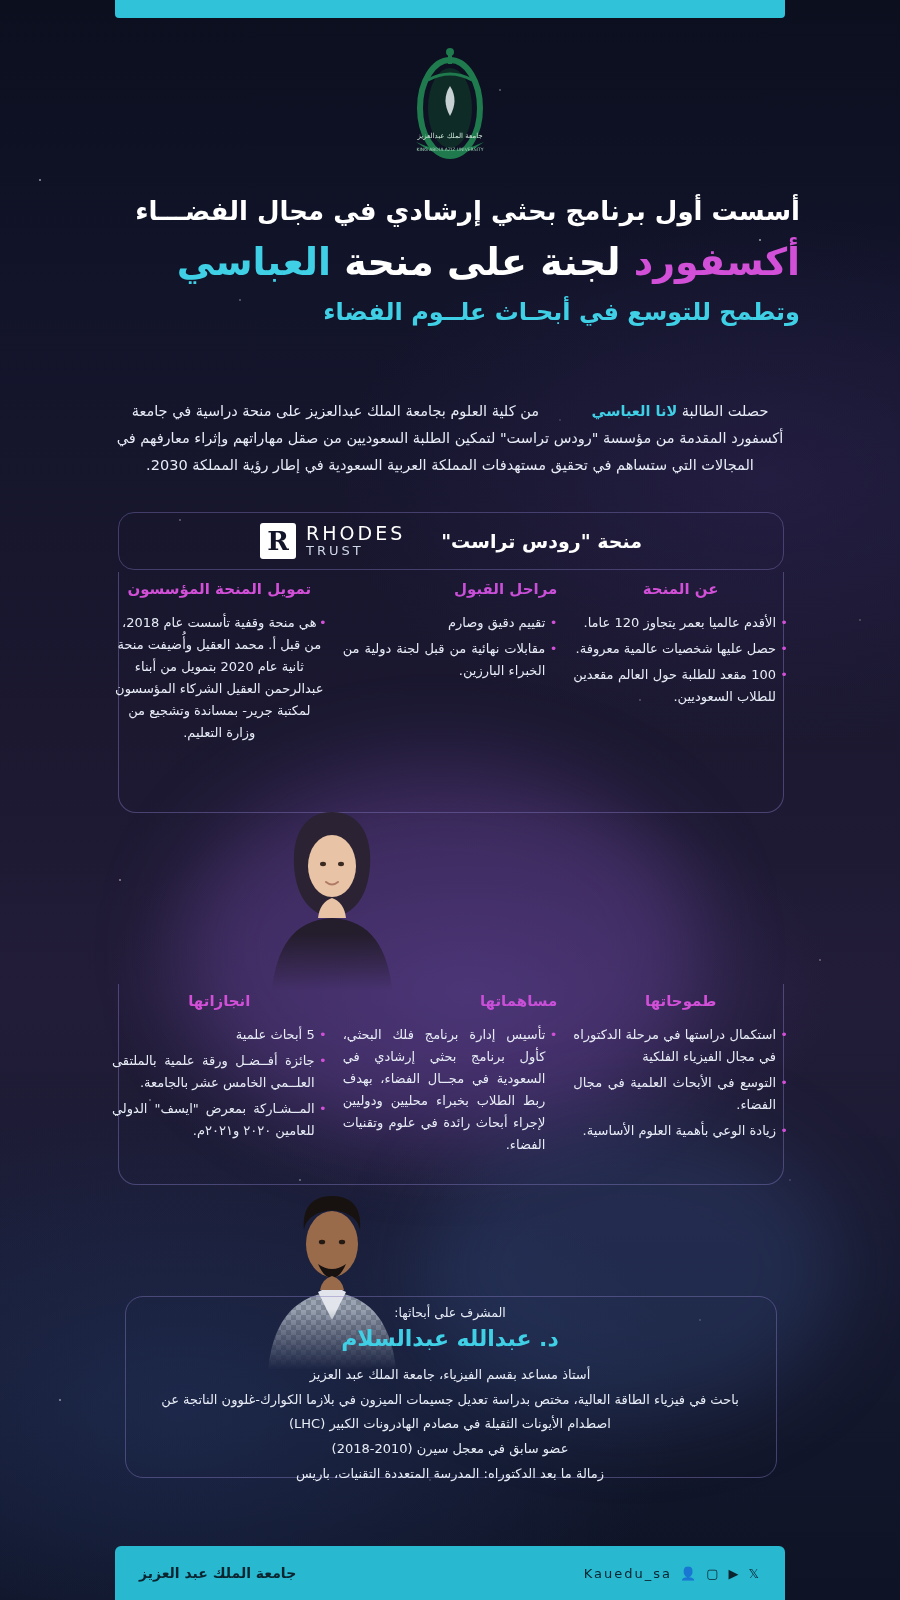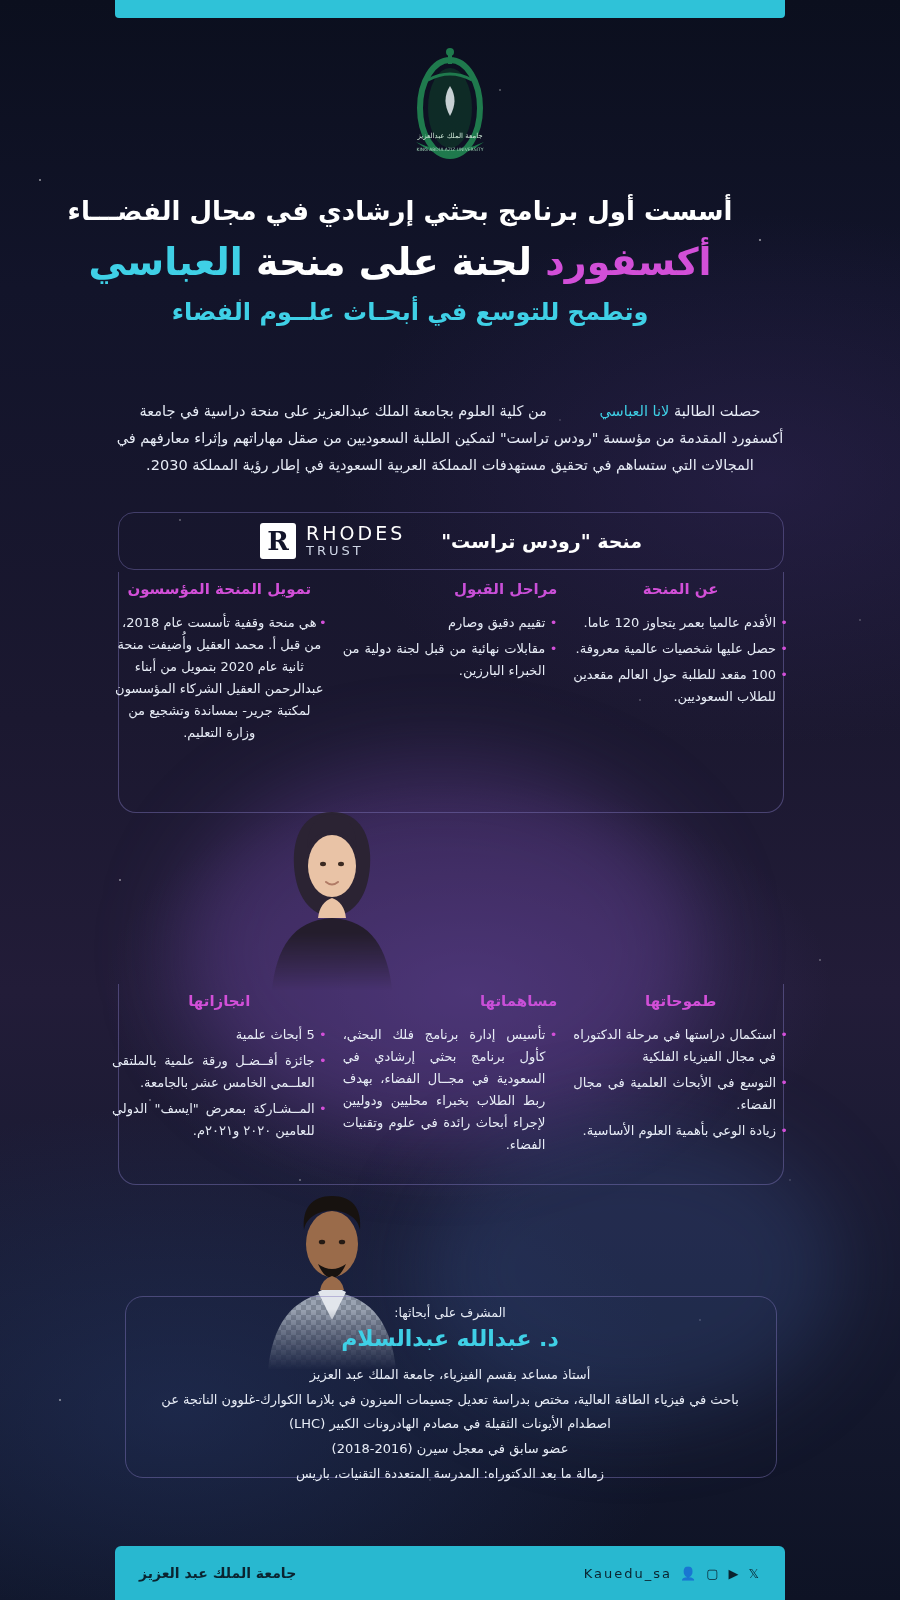--- a/index.html
+++ b/index.html
@@ -43,32 +43,32 @@
   .bar.top{top:0;border-radius:0 0 4px 4px;}
   .bottombar{position:absolute;left:115px;bottom:0;width:670px;height:54px;background:#28b8d0;border-radius:6px 6px 0 0;
     display:flex;align-items:center;justify-content:space-between;padding:0 24px;box-sizing:border-box;}
   .bottombar .uni{color:#0a2430;font-size:14px;font-weight:bold;}
   .social{display:flex;align-items:center;gap:8px;color:#0a2430;font-size:13px;letter-spacing:2px;}
   .social .ic{font-size:13px;}
   
   .logo{position:absolute;top:46px;left:50%;transform:translateX(-50%);width:104px;height:118px;text-align:center;}
   .logo svg{display:block;}
   
-  .headlines{position:absolute;top:196px;left:0;width:800px;text-align:center;}
+  .headlines{position:absolute;top:196px;left:0;width:800px;}
   .h1{font-size:26px;font-weight:bold;letter-spacing:1px;margin-bottom:14px;}
   .h1 .c-white{color:#ffffff;}
   .h2{font-size:38px;font-weight:bold;margin-bottom:14px;}
   .h2 .c-cyan{color:#3fd0e6;}
   .h2 .c-white{color:#ffffff;}
   .h2 .c-pink{color:#d24fd8;}
   .h3{font-size:24px;font-weight:bold;color:#3fd0e6;letter-spacing:2px;padding-left:20px;}
   
   .intro{position:absolute;top:398px;left:112px;width:676px;text-align:center;
     font-size:14.5px;line-height:1.85;color:#e7ecf6;}
-  .intro .hl{color:#3fd0e6;font-weight:normal;margin-left:48px;}
+  .intro .hl{color:#3fd0e6;font-weight:bold;margin-left:48px;}
   
   .rhodes{position:absolute;top:512px;left:118px;width:664px;height:56px;
     border:1px solid rgba(120,110,180,.45);border-radius:16px;
     display:flex;align-items:center;justify-content:center;gap:36px;direction:rtl;}
   .rhodes .title{color:#ffffff;font-size:19px;font-weight:bold;}
   .rhodes .mark{display:flex;align-items:center;gap:10px;direction:ltr;}
   .rhodes .rlogo{width:36px;height:36px;background:#fff;color:#12142a;border-radius:3px;
     font-size:26px;font-weight:bold;display:flex;align-items:center;justify-content:center;font-family:"DejaVu Serif",serif;}
   .rhodes .rtext{color:#ffffff;line-height:1.05;text-align:left;}
   .rhodes .rtext .l1{font-size:19px;letter-spacing:3px;}
@@ -264,21 +264,21 @@
   </div>
 
   <div class="frame f3"></div>
 
   <div class="sup">
     <div class="lbl">المشرف على أبحاثها:</div>
     <div class="nm">د. عبدالله عبدالسلام</div>
     <div class="bio">
       <div>أستاذ مساعد بقسم الفيزياء، جامعة الملك عبد العزيز</div>
       <div>باحث في فيزياء الطاقة العالية، مختص بدراسة تعديل جسيمات الميزون في بلازما الكوارك-غلوون الناتجة عن اصطدام الأيونات الثقيلة في مصادم الهادرونات الكبير (LHC)</div>
-      <div>عضو سابق في معجل سيرن (2016-2018)</div>
+      <div>عضو سابق في معجل سيرن (2010-2018)</div>
       <div>زمالة ما بعد الدكتوراه: المدرسة المتعددة التقنيات، باريس</div>
     </div>
   </div>
 
   <div class="bottombar">
     <div class="social">
       <span class="ic">𝕏</span>
       <span class="ic">▶</span>
       <span class="ic">▢</span>
       <span class="ic">👤</span>

